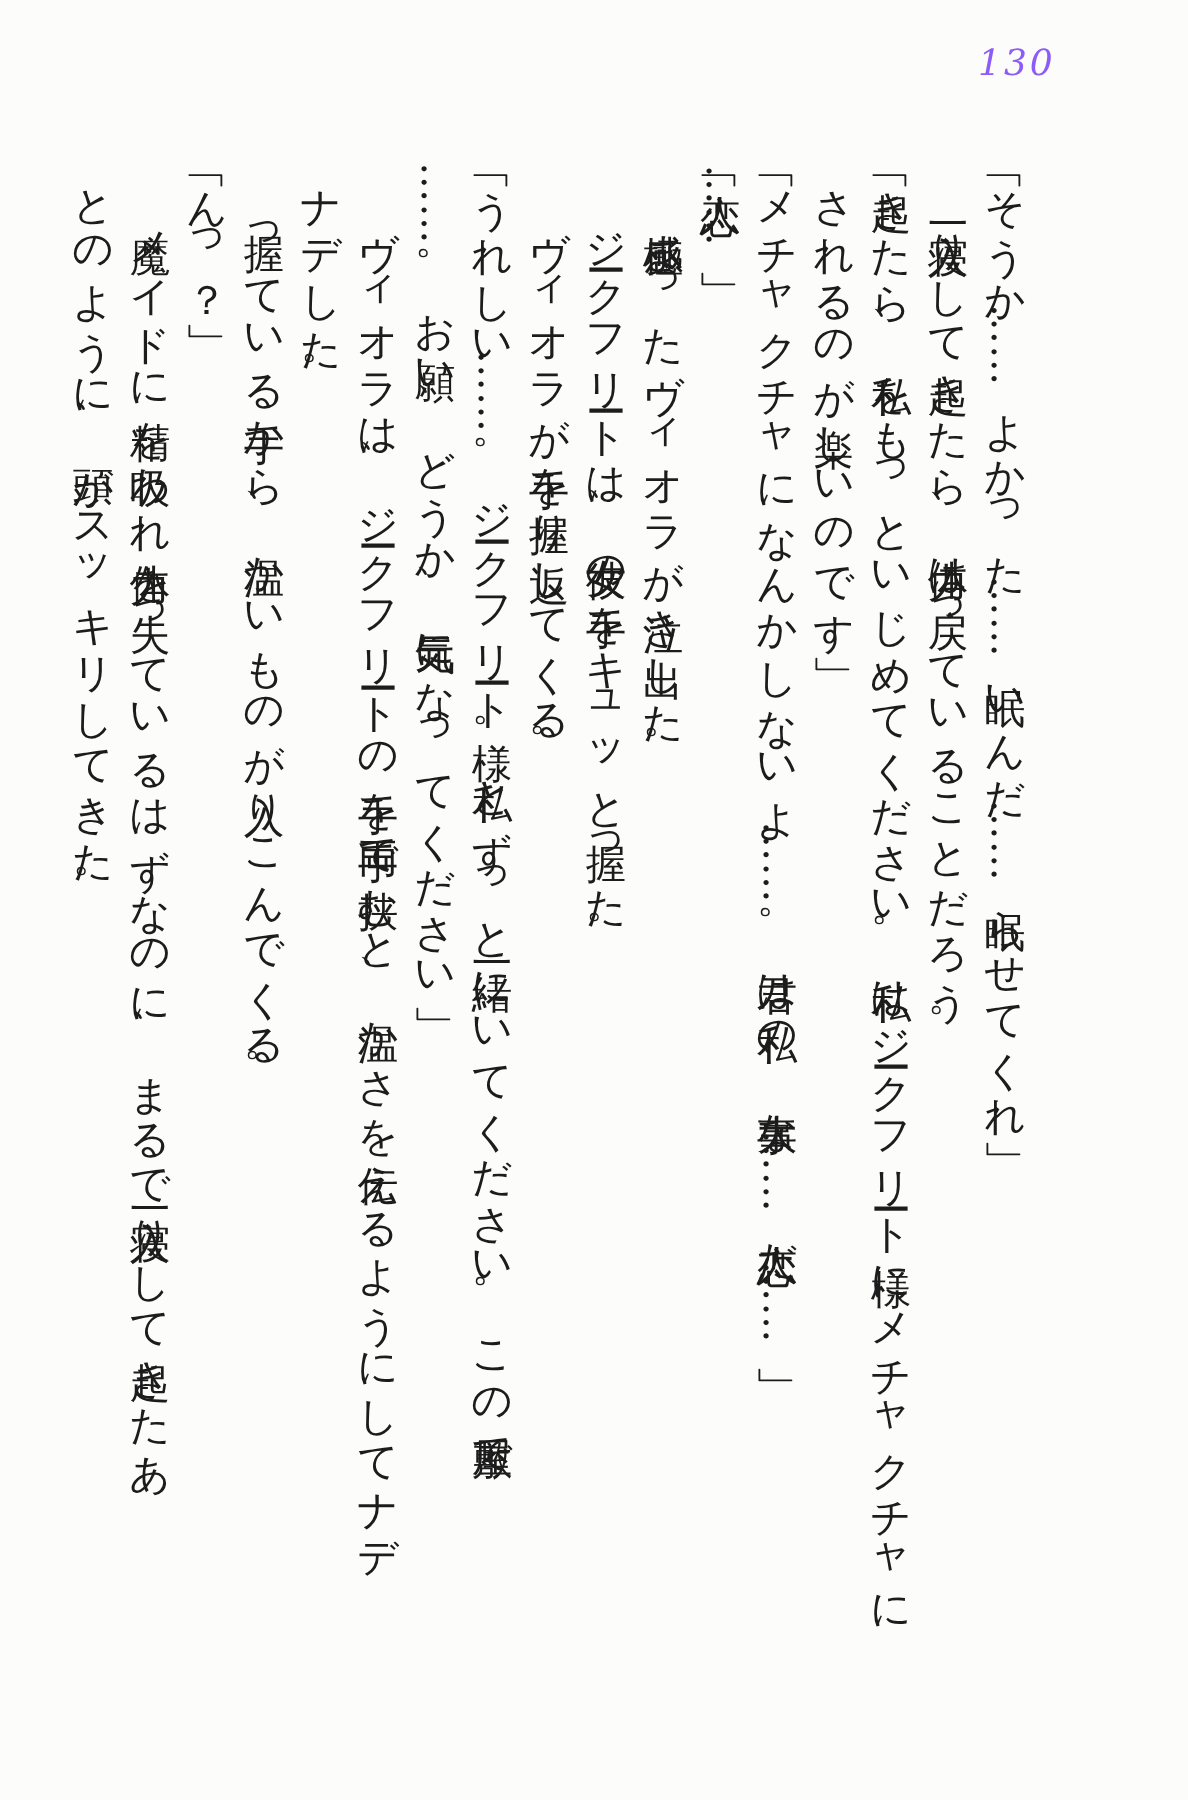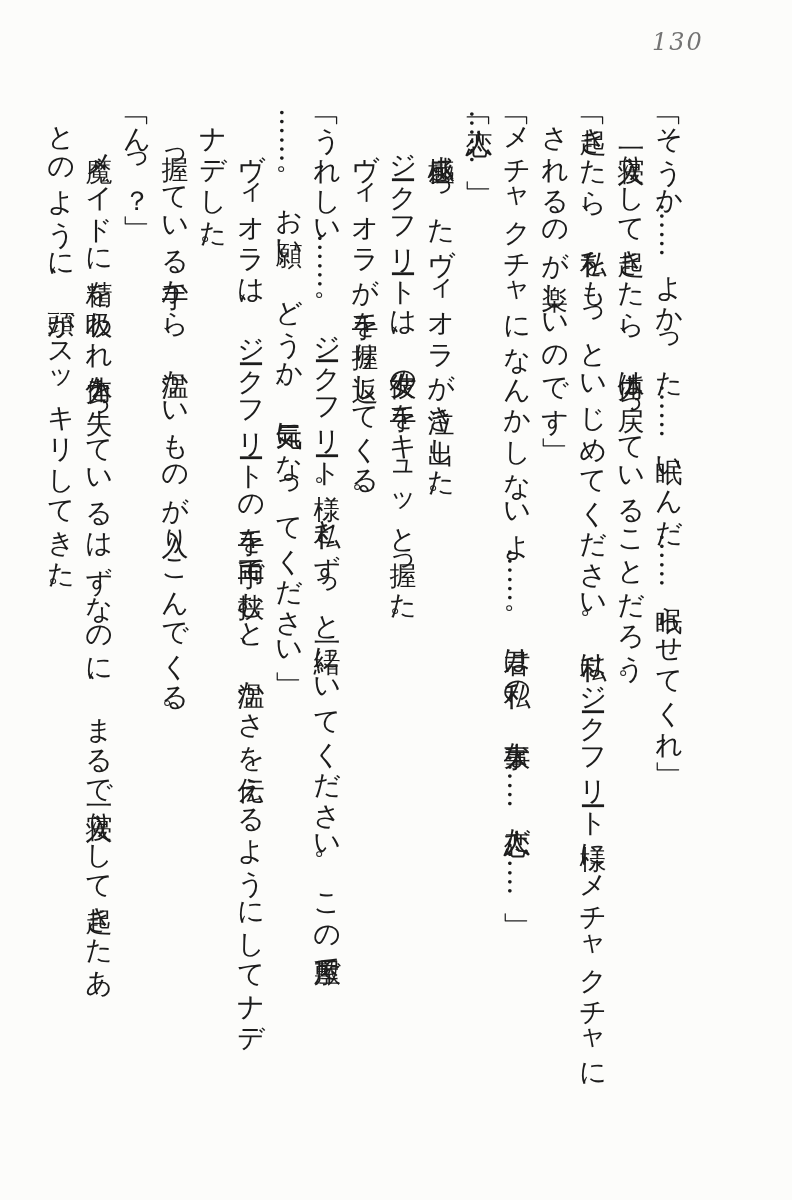--- a/index.html
+++ b/index.html
@@ -13,21 +13,21 @@
     background: #fcfcfa;
     overflow: hidden;
     font-family: "DejaVu Serif", "Liberation Serif", serif;
   }
   .page-number {
     position: absolute;
     top: 28px;
     left: 652px;
     font-size: 24px;
     font-style: italic;
-    color: #737373;
+    color: #8b5cf6;
     letter-spacing: 2px;
     font-family: "DejaVu Serif", "Liberation Serif", serif;
   }
   .text-block {
     position: absolute;
     top: 108px;
     right: 104px;
     height: 1052px;
     writing-mode: vertical-rl;
     text-orientation: mixed;

